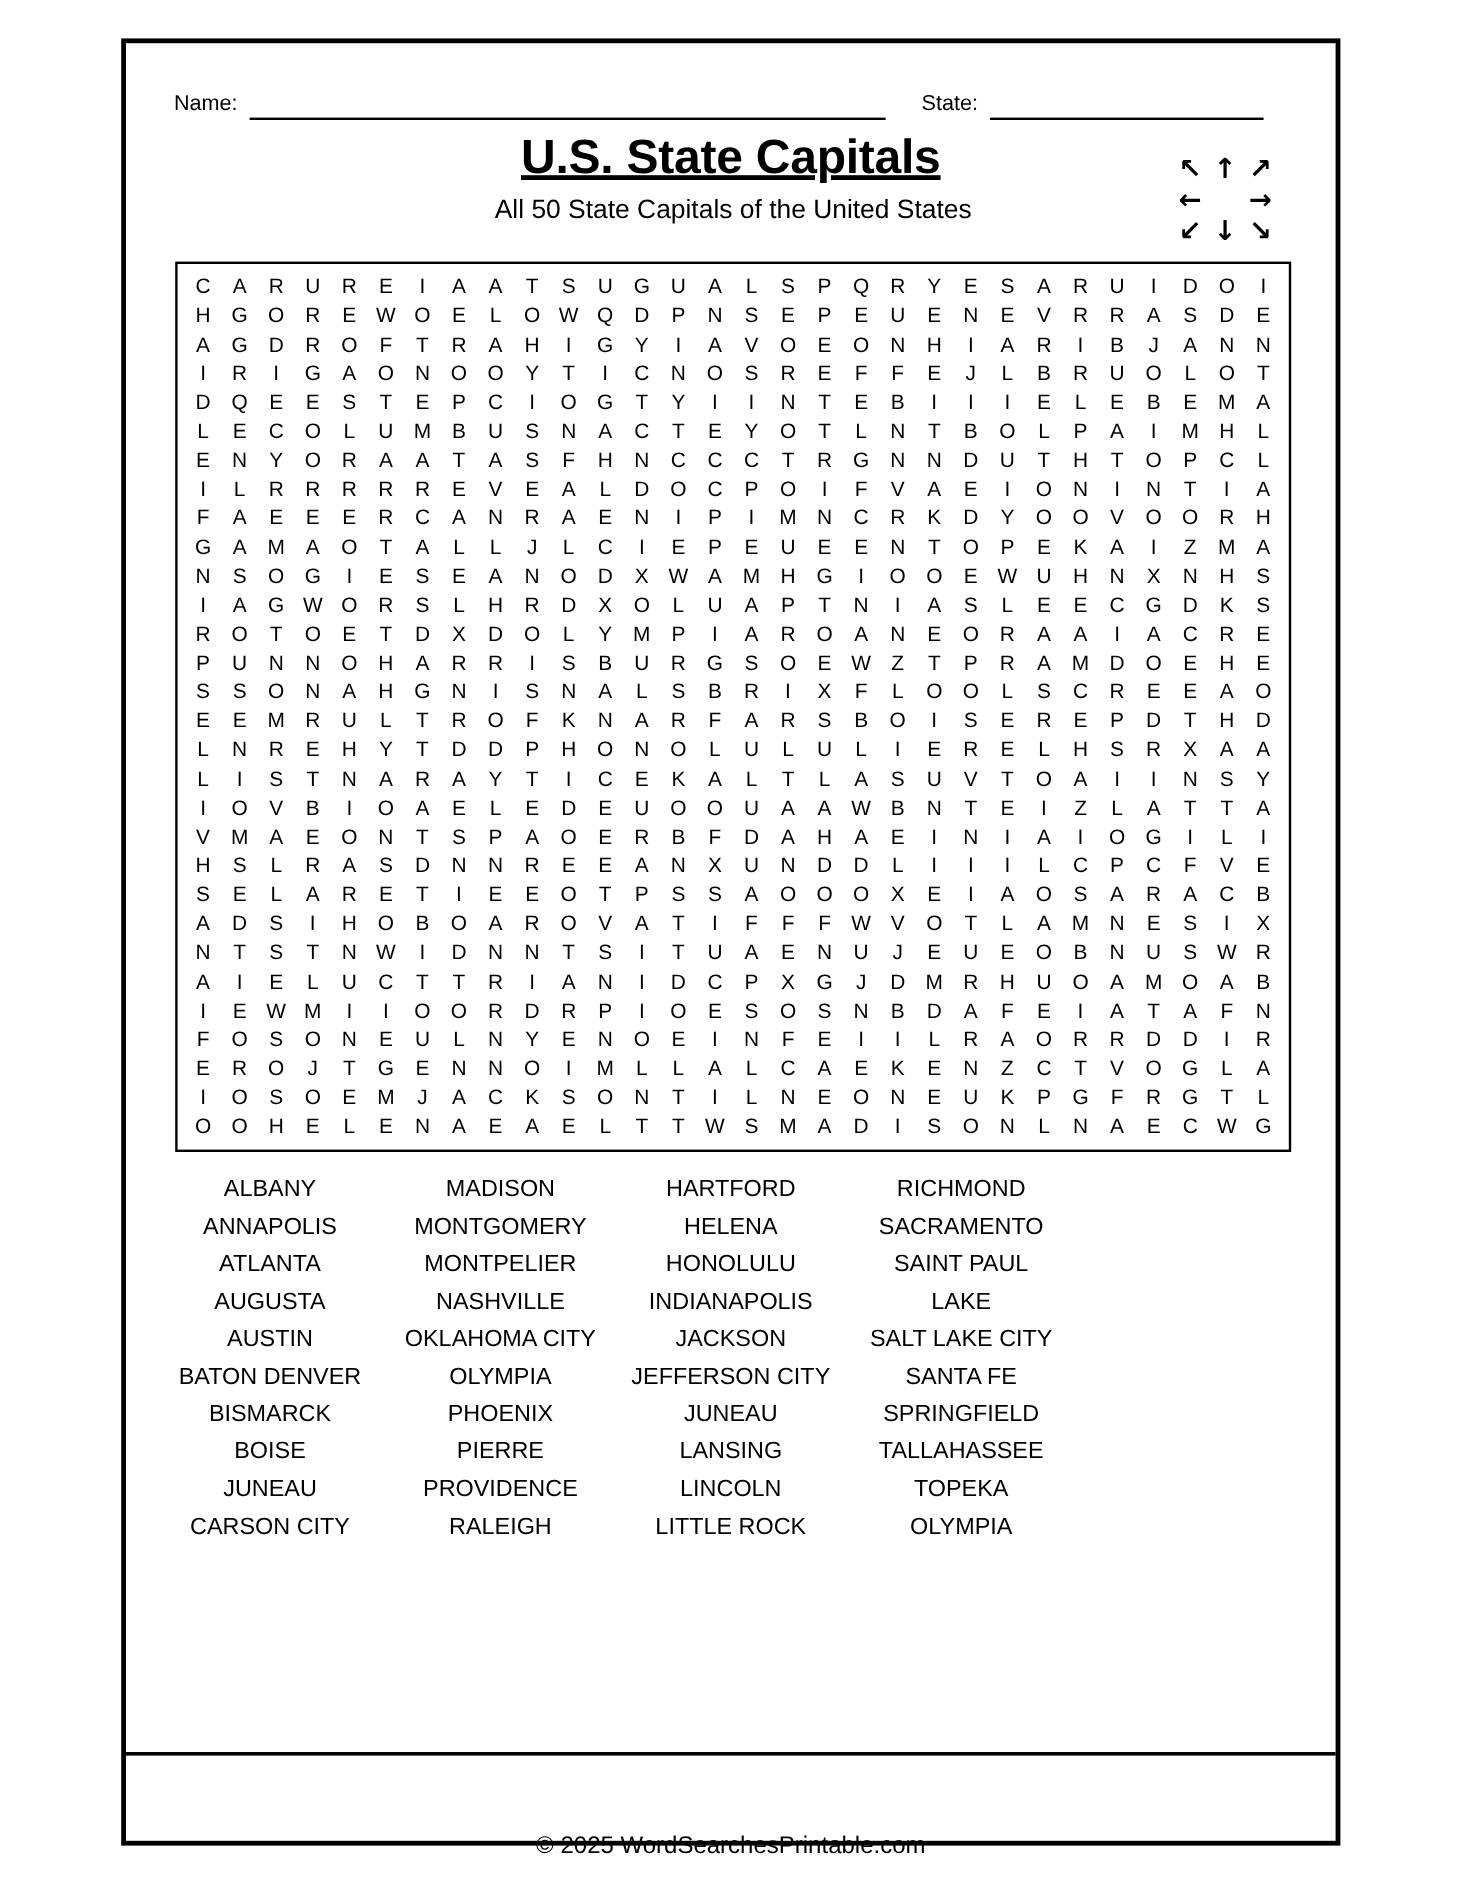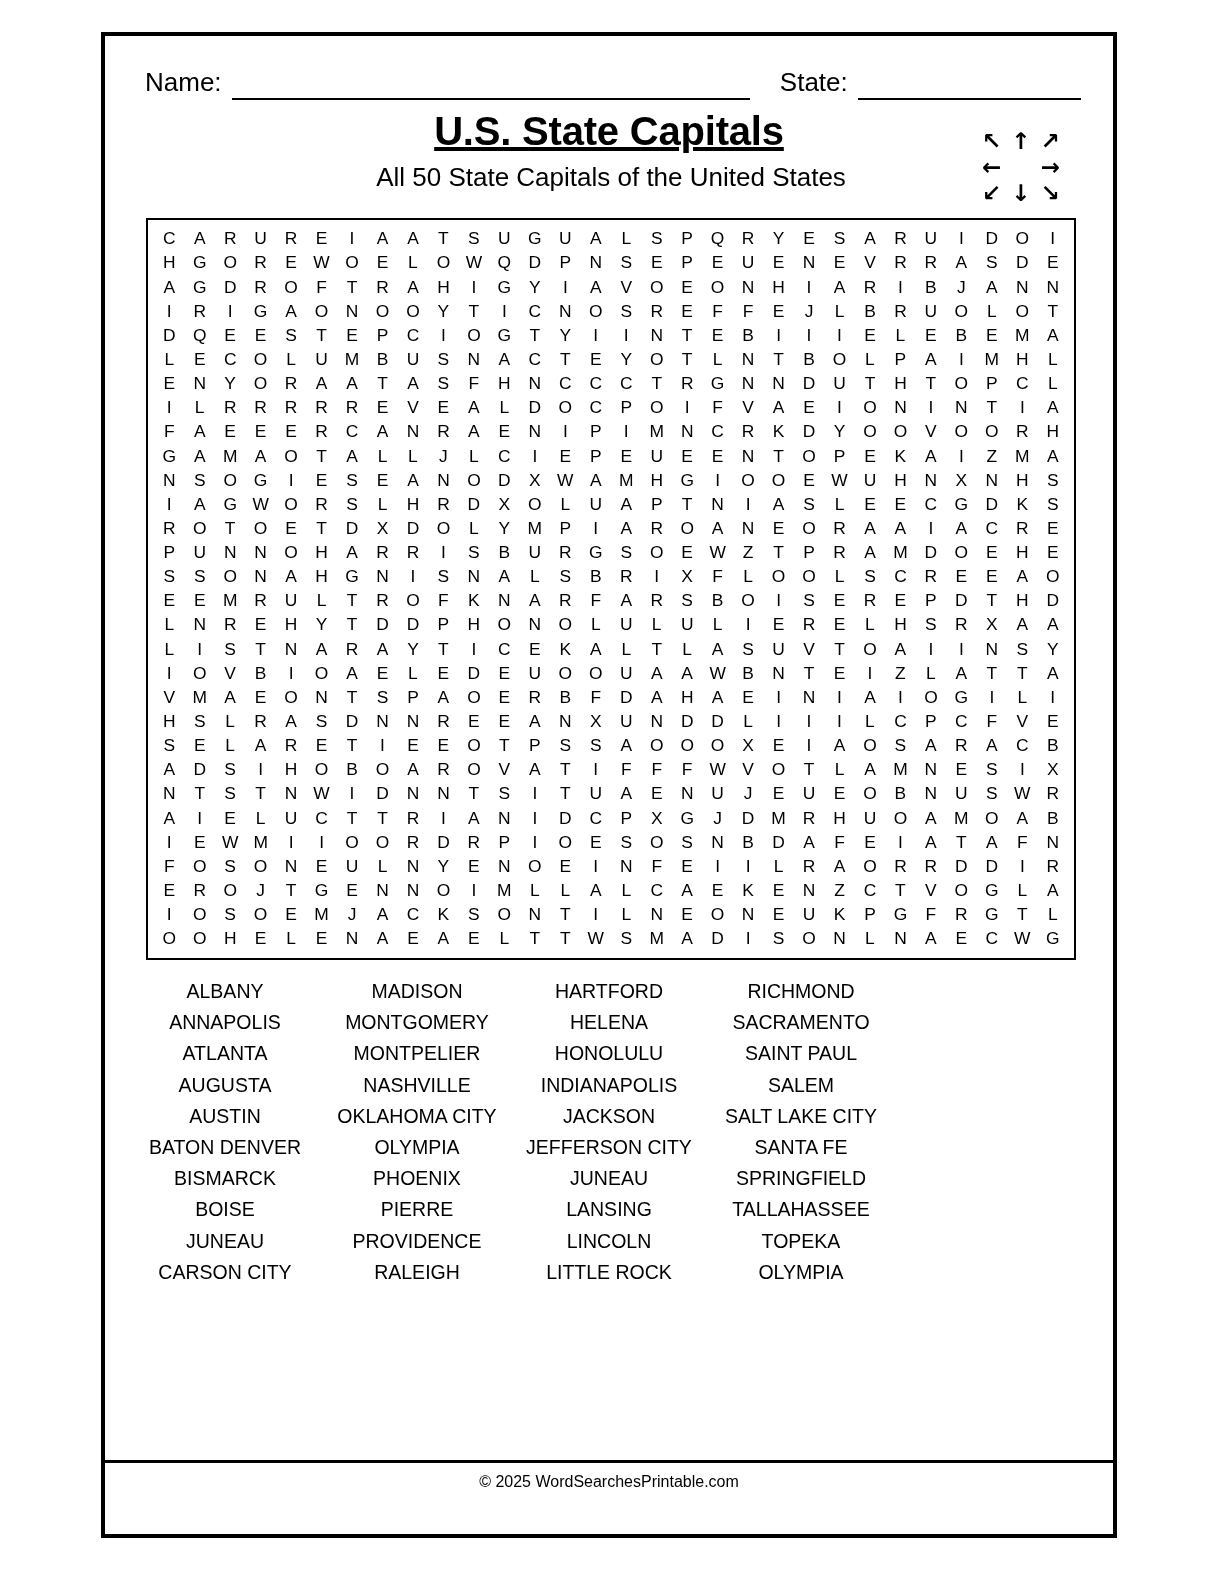--- a/index.html
+++ b/index.html
@@ -30,21 +30,21 @@
   .namedate {
     position: absolute;
     left: 40px;
     top: 30px;
     width: 936px;
     height: 34px;
     display: flex;
     align-items: flex-end;
   }
   .nd-label {
-    font-size: 26px;
+    font-size: 18px;
     line-height: 1;
     padding-bottom: 5px;
     white-space: nowrap;
   }
   .nd-rule {
     border-bottom: 2.4px solid #000;
     height: 26px;
   }
   .rule-name { width: 530px; margin-left: 10px; }
   .spacer-mid { width: 30px; }
@@ -60,21 +60,21 @@
   }
   .title {
     font-size: 40px;
     font-weight: bold;
     letter-spacing: -0.2px;
     line-height: 1.18;
     margin: 0;
     text-decoration: underline;
   }
   .subtitle {
-    font-size: 26px;
+    font-size: 22px;
     font-weight: normal;
     line-height: 1.3;
     margin: 6px 0 0 4px;
   }
 
   
   .arrows {
     position: absolute;
     left: 872px;
     top: 92px;
@@ -148,24 +148,24 @@
   .footer-rule {
     position: absolute;
     left: 0;
     top: 1424px;
     width: 1008px;
     border-top: 3.5px solid #000;
   }
   .footer {
     position: absolute;
     left: 0;
-    top: 1436px;
+    top: 1489px;
     width: 1008px;
     text-align: center;
-    font-size: 16px;
+    font-size: 20px;
     line-height: 1.3;
   }
 </style>
 </head>
 <body>
 
 <div id="page">
 
   <div class="namedate">
     <span class="nd-label">Name:</span>
@@ -1131,21 +1131,21 @@
         <div class="word">JEFFERSON CITY</div>
         <div class="word">JUNEAU</div>
         <div class="word">LANSING</div>
         <div class="word">LINCOLN</div>
         <div class="word">LITTLE ROCK</div>
       </div>
       <div class="wl-col">
         <div class="word">RICHMOND</div>
         <div class="word">SACRAMENTO</div>
         <div class="word">SAINT PAUL</div>
-        <div class="word">SALEM</div>
+        <div class="word">LAKE</div>
         <div class="word">SALT LAKE CITY</div>
         <div class="word">SANTA FE</div>
         <div class="word">SPRINGFIELD</div>
         <div class="word">TALLAHASSEE</div>
         <div class="word">TOPEKA</div>
         <div class="word">OLYMPIA</div>
       </div>
     </div>
 
   <div class="footer-rule"></div>

